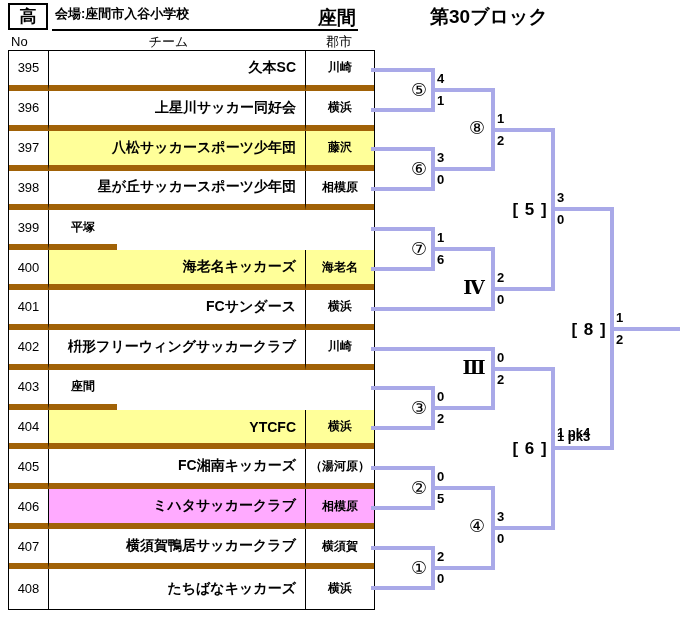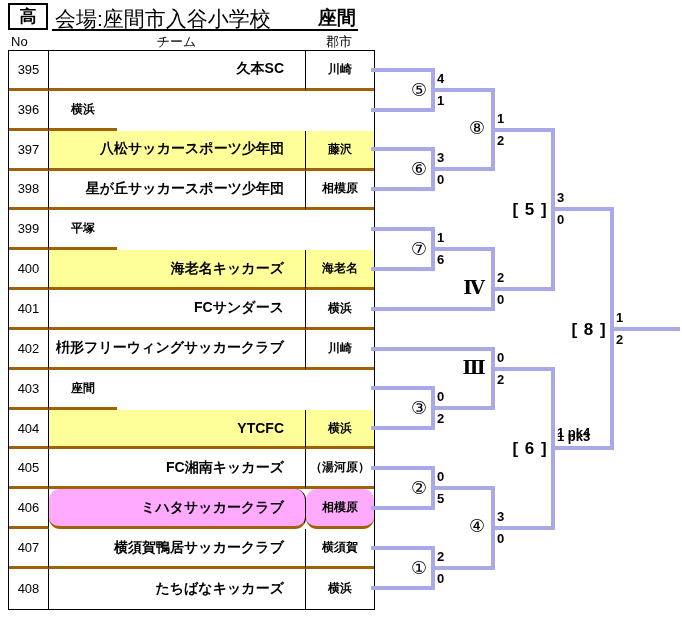--- a/index.html
+++ b/index.html
@@ -3,75 +3,77 @@
 <meta charset="utf-8">
 <style>
   html,body{margin:0;padding:0;background:#fff;}
   .page{position:relative;width:682px;height:618px;background:#fff;overflow:hidden;
         font-family:"Liberation Sans","DejaVu Sans",sans-serif;color:#000;}
 
   
   .class-box{position:absolute;left:8px;top:3px;width:40px;height:27px;border:2px solid #000;
              box-sizing:border-box;display:flex;align-items:center;justify-content:center;
              font-size:17px;font-weight:bold;}
-  .venue-title{position:absolute;left:55px;top:5px;font-size:21px;font-weight:normal;white-space:nowrap;}
+  .venue-title{position:absolute;left:55px;top:5px;font-size:13px;font-weight:bold;white-space:nowrap;}
   .venue-city{position:absolute;left:318px;top:5px;font-size:19px;font-weight:bold;}
   .venue-underline{position:absolute;left:52px;top:29px;width:306px;height:0;border-bottom:2px solid #000;}
   .block-title{position:absolute;left:430px;top:4px;font-size:19px;font-weight:bold;white-space:nowrap;}
   .colhead{position:absolute;top:34px;height:16px;font-size:13px;line-height:16px;}
   .colhead.no{left:11px;width:36px;text-align:left;}
-  .colhead.team{left:48px;width:257px;text-align:center;}
+  .colhead.team{left:40px;width:257px;text-align:center;}
   .colhead.city{left:305px;width:68px;text-align:center;}
   .schedule-note{position:absolute;left:383px;top:37px;font-size:12px;white-space:nowrap;letter-spacing:-0.3px;}
 
   
   .ttable{position:absolute;left:8px;top:50px;width:367px;height:560px;
           border:1px solid #000;box-sizing:border-box;}
   .trow{display:flex;height:39.85px;}
-  .cell{box-sizing:border-box;border-right:1px solid #000;border-bottom:3px solid #a16207;
+  .cell{box-sizing:border-box;border-right:1px solid #000;border-bottom:6px solid #a16207;
         display:flex;align-items:center;white-space:nowrap;background:#fff;}
   .trow:last-child .cell{border-bottom:none;}
   .cell.no{width:40px;justify-content:center;font-size:13px;}
-  .cell.team{width:257px;justify-content:flex-end;padding-right:21px;font-weight:bold;font-size:14px;}
+  .cell.team{width:257px;justify-content:flex-end;padding-right:9px;font-weight:bold;font-size:14px;}
   .cell.city{width:68px;border-right:none;justify-content:center;font-weight:bold;font-size:12px;}
   .hl-y{background:#ffff99;}
-  .hl-p{background:#ffaaff;border-radius:11px;}
+  .hl-p{background:#ffaaff;}
 
   
   svg.bracket{position:absolute;left:0;top:0;}
   .mlabel{position:absolute;transform:translate(-50%,-50%);white-space:nowrap;line-height:1;}
   .mlabel.circle{font-size:18px;font-weight:normal;}
   .mlabel.roman{font-size:19px;font-weight:bold;font-family:"Liberation Serif","DejaVu Serif",serif;}
   .mlabel.bracket{font-size:17px;font-weight:bold;letter-spacing:1px;}
   .score{position:absolute;font-size:13px;font-weight:bold;height:18px;line-height:18px;white-space:nowrap;}
 </style>
 </head>
 <body>
 
 <div class="page">
 
   <div class="class-box">
     <span>高</span>
   </div>
   <div class="venue-title">会場:座間市入谷小学校</div>
   <div class="venue-city">座間</div>
   <div class="venue-underline"></div>
+  <div class="block-title">第30ブロック</div>
 
   <div class="colhead no">No</div>
   <div class="colhead team">チーム</div>
   <div class="colhead city">郡市</div>
 
   <div class="ttable" id="team-table">
       <div class="trow">
         <div class="cell no">395</div>
         <div class="cell team">久本SC</div>
         <div class="cell city">川崎</div>
       </div>
       <div class="trow">
         <div class="cell no">396</div>
+        <div class="cell team">上星川サッカー同好会</div>
         <div class="cell city">横浜</div>
       </div>
       <div class="trow">
         <div class="cell no">397</div>
         <div class="cell team hl-y">八松サッカースポーツ少年団</div>
         <div class="cell city hl-y">藤沢</div>
       </div>
       <div class="trow">
         <div class="cell no">398</div>
         <div class="cell team">星が丘サッカースポーツ少年団</div>

